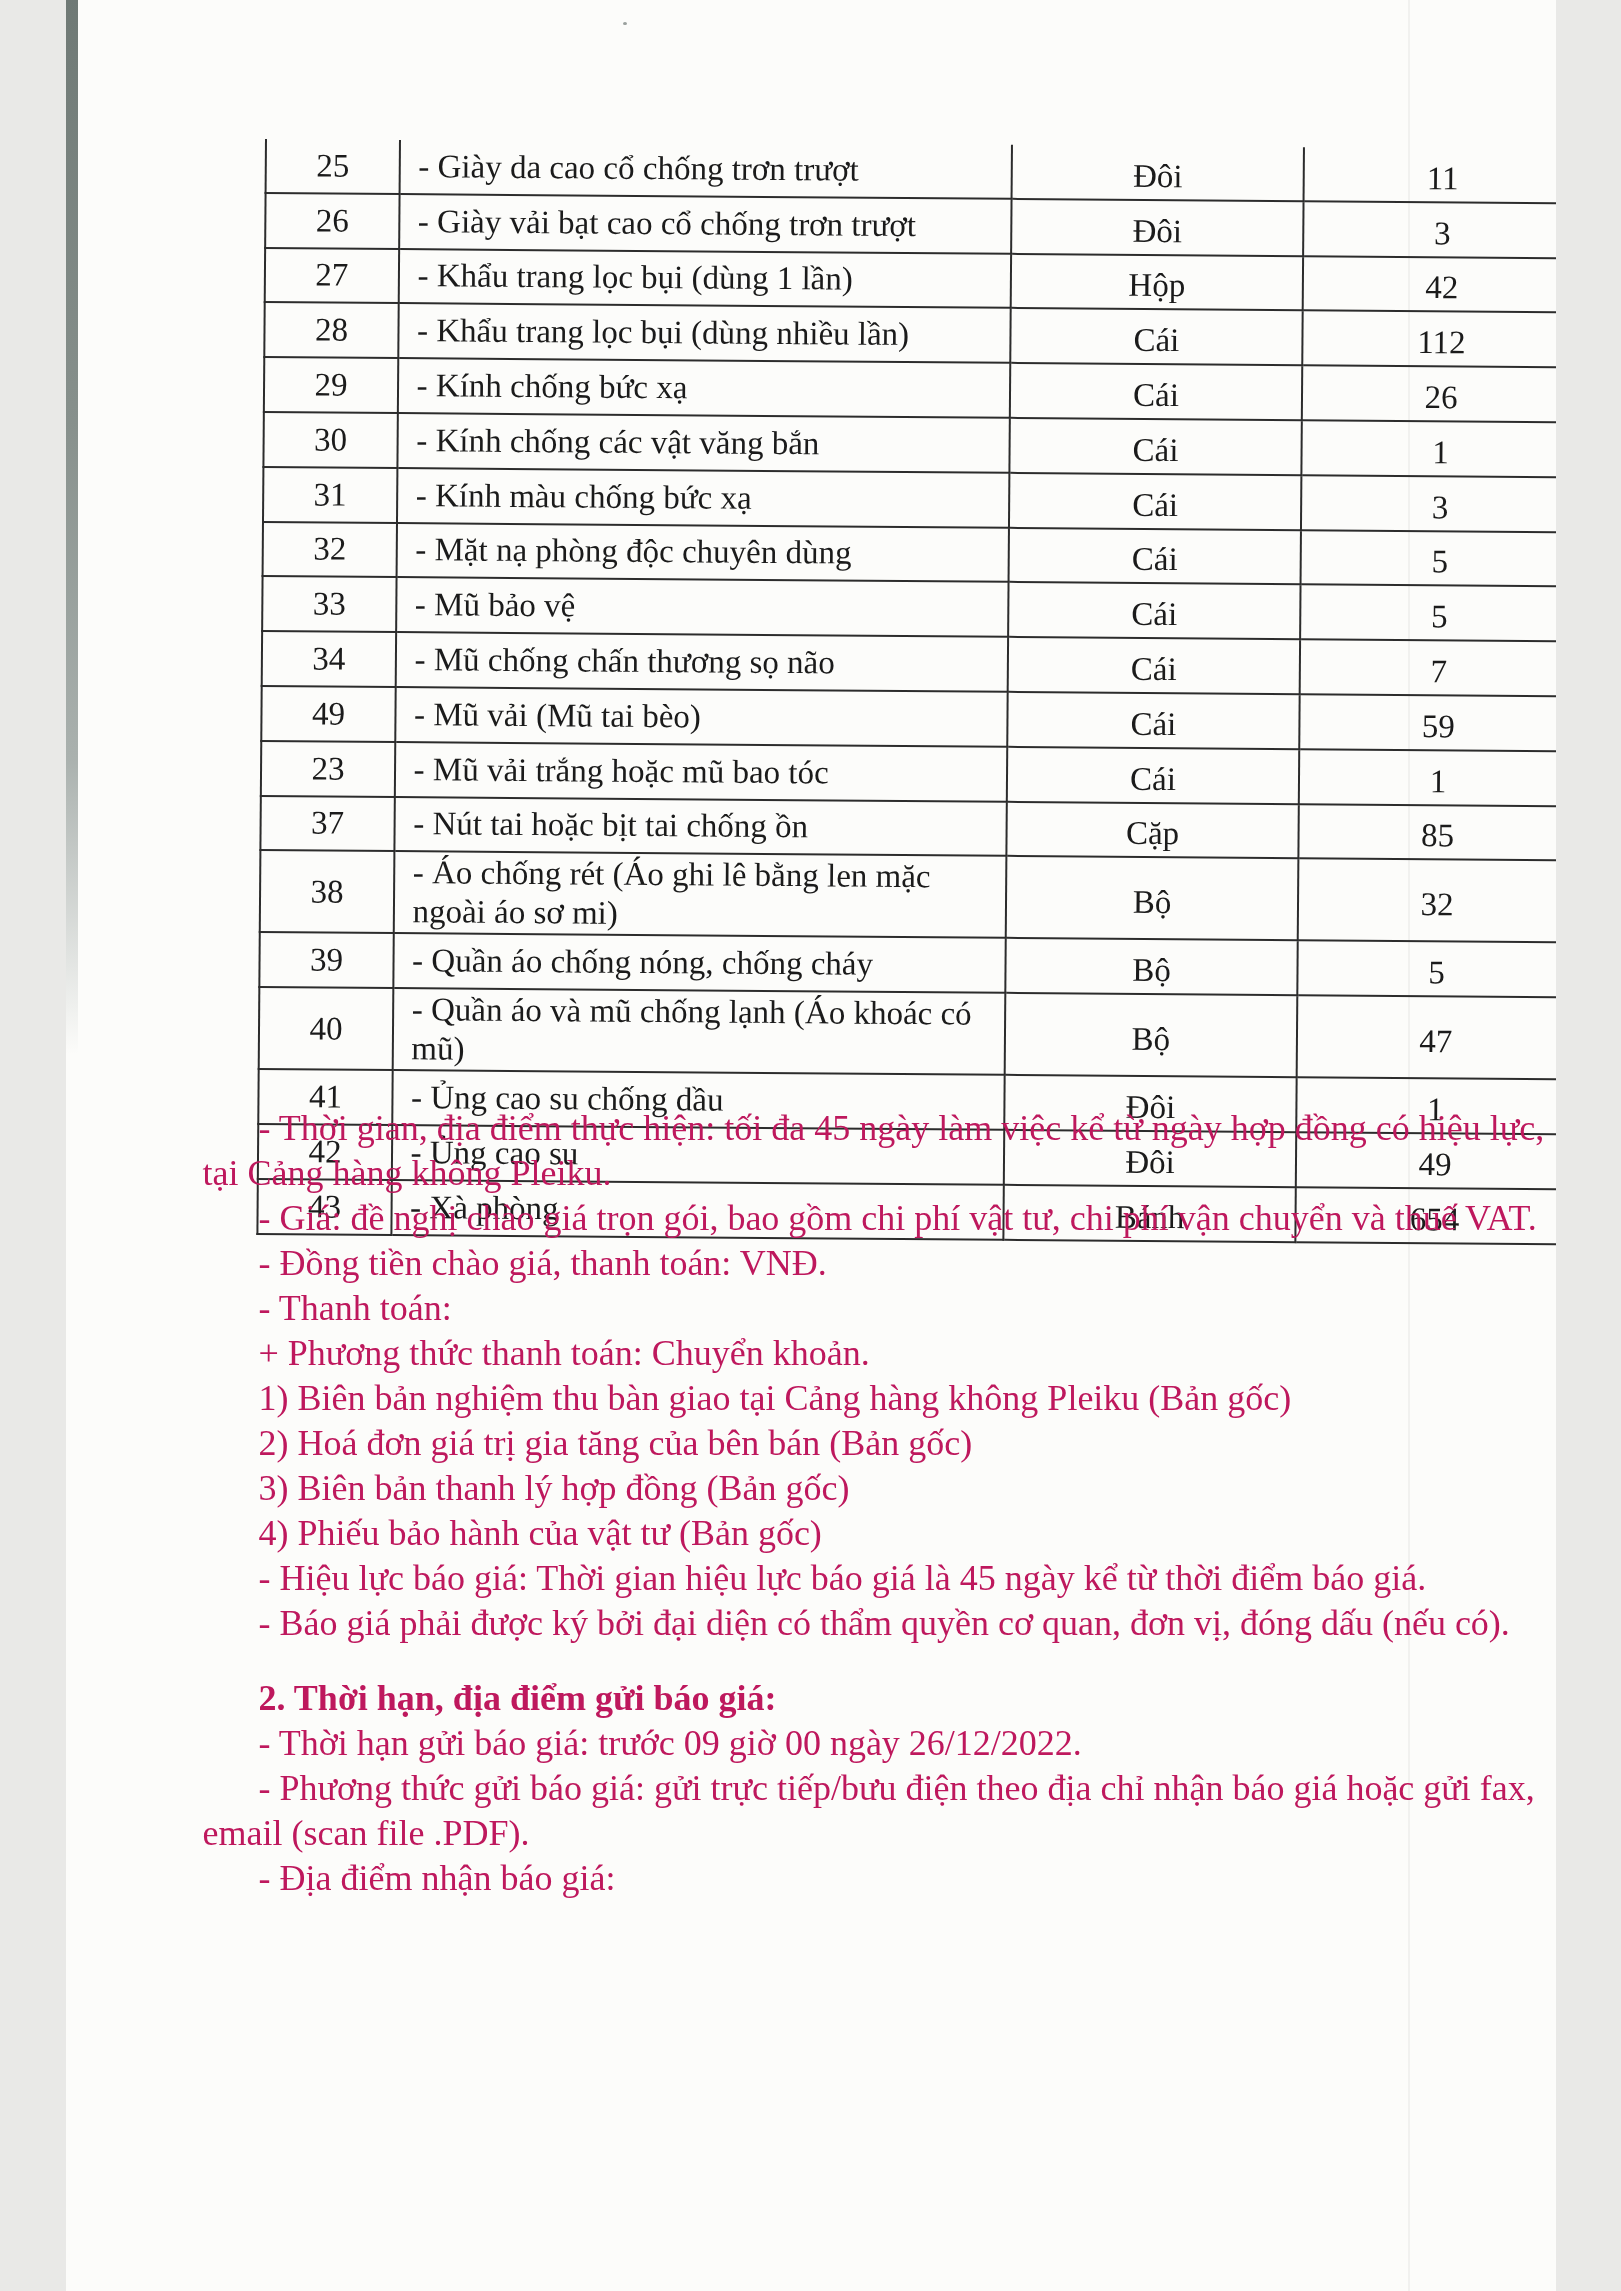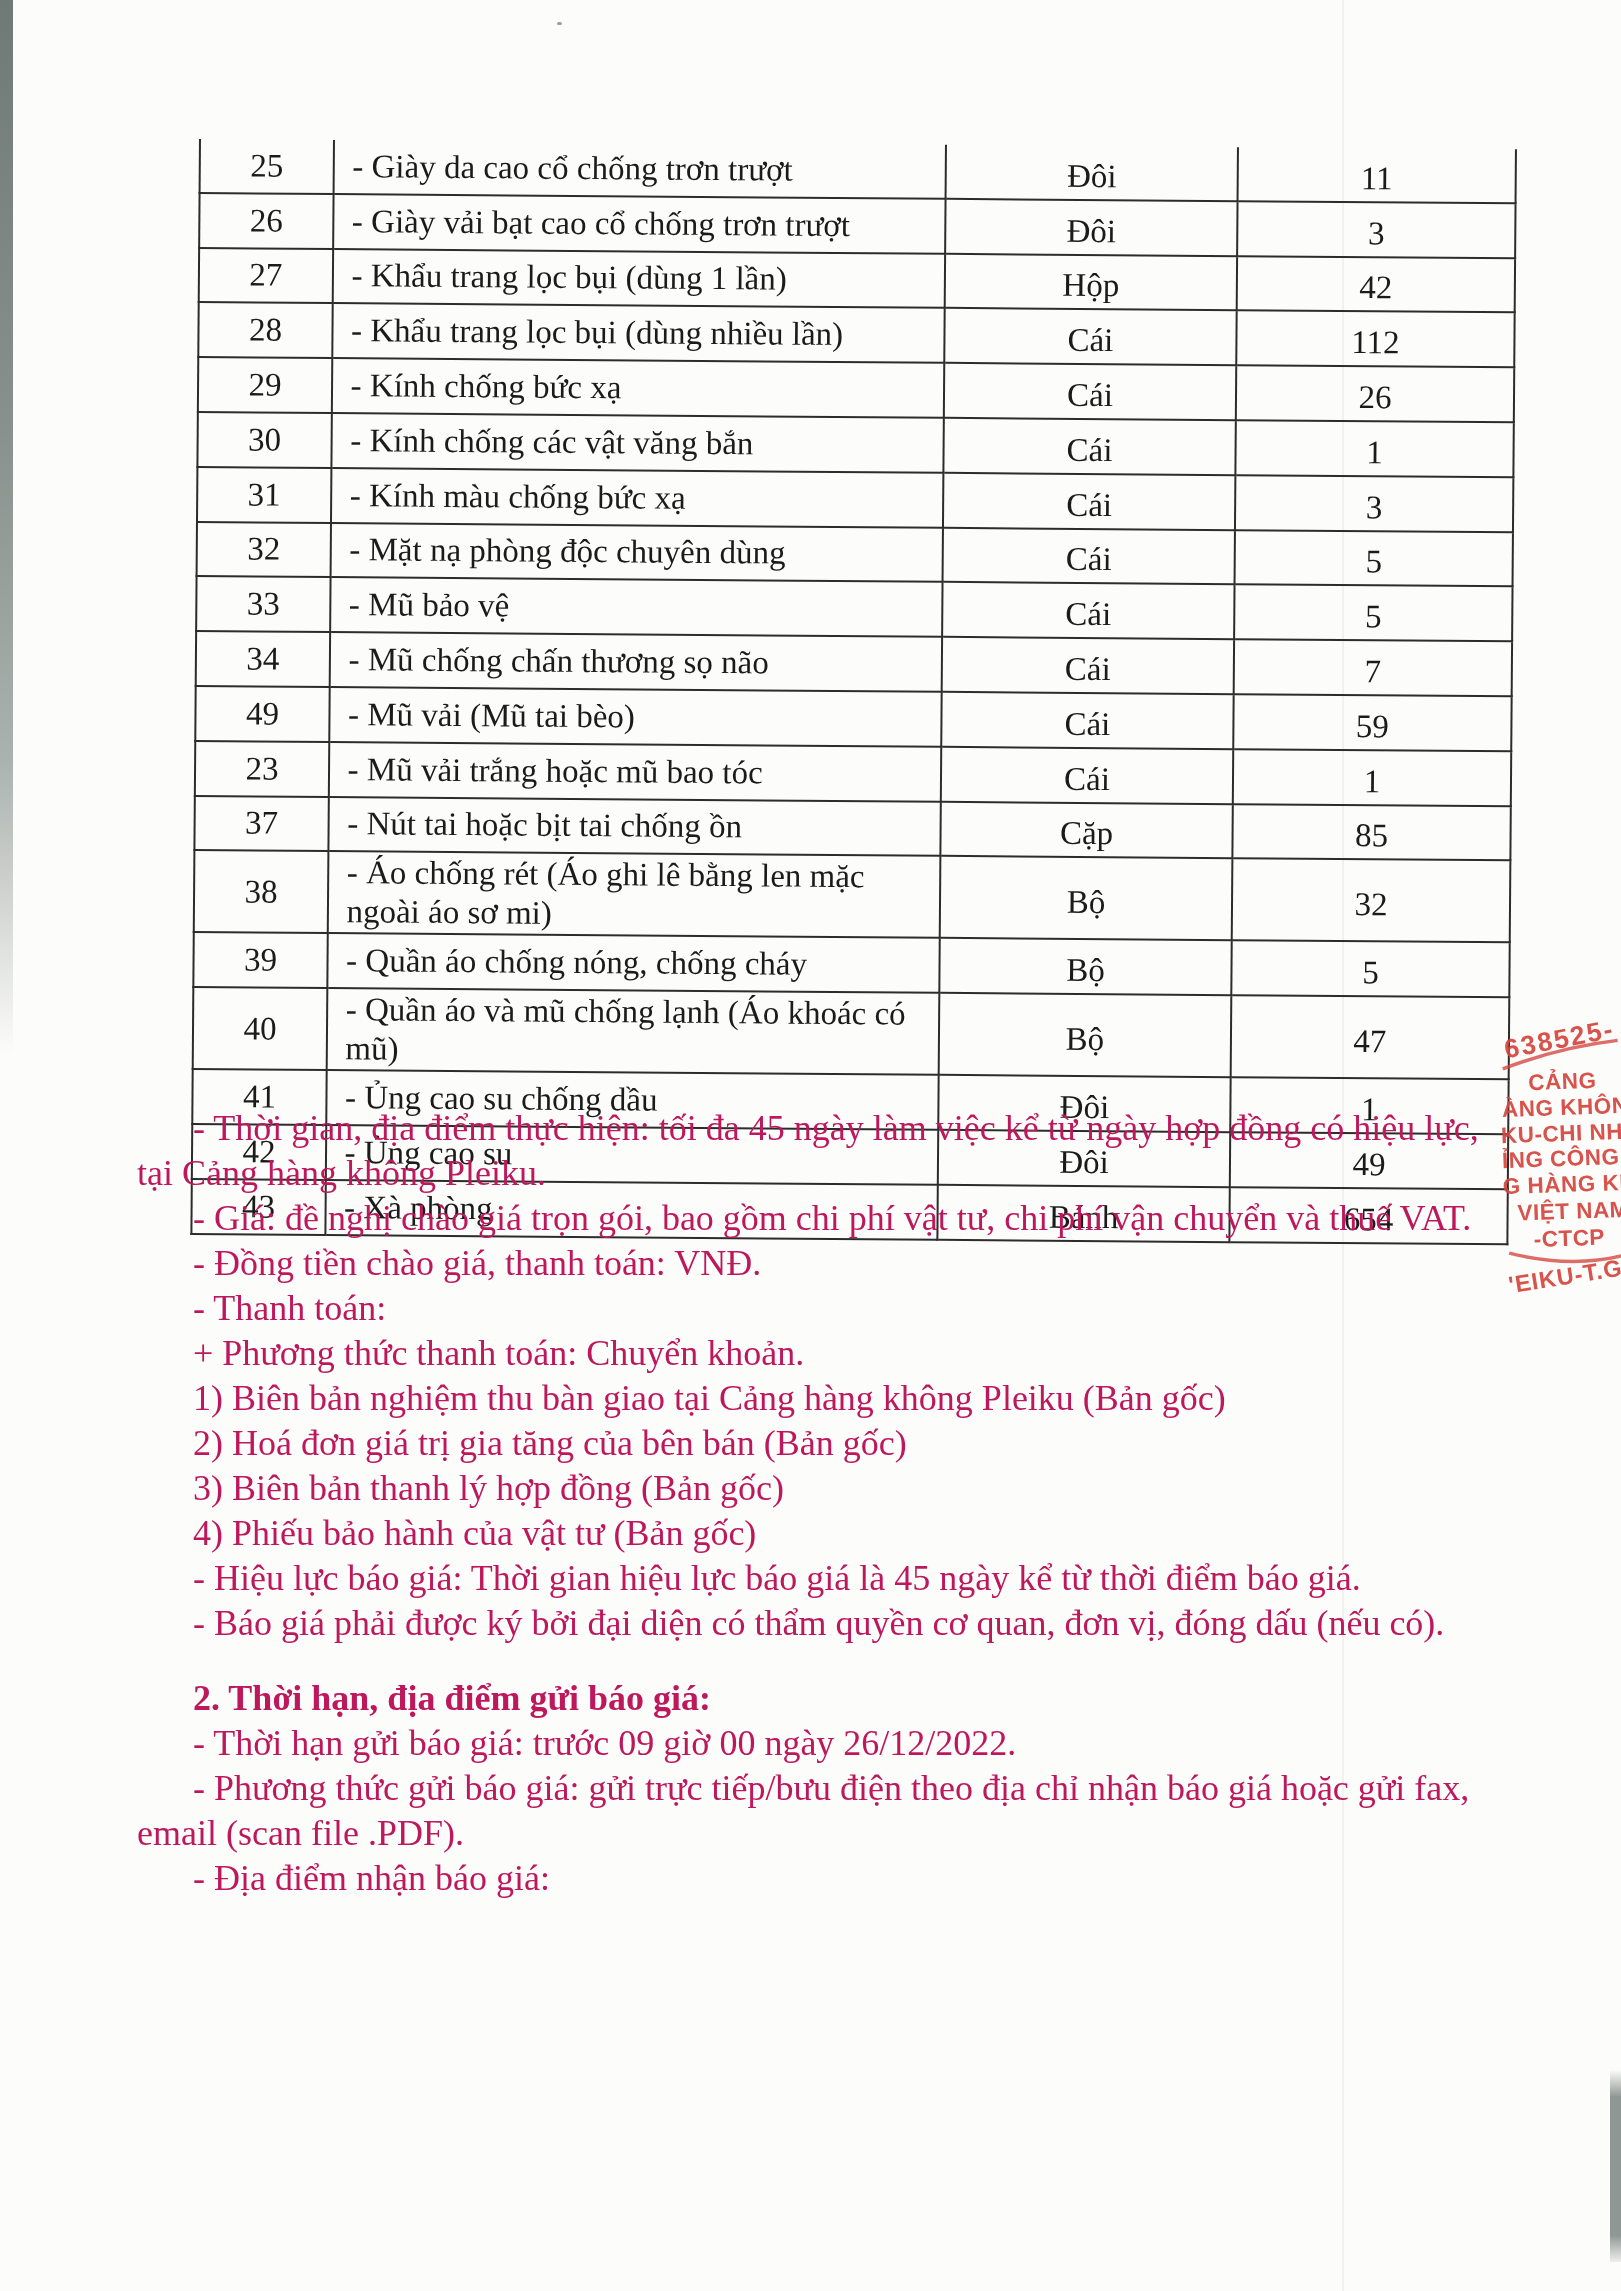--- a/index.html
+++ b/index.html
@@ -1,18 +1,18 @@
 <!DOCTYPE html>
 <html lang="vi"><head>
 <meta charset="utf-8">
 <style>
   html,body{margin:0;padding:0;background:#e9e9e7;}
   .page{
     position:relative;
-    width:1621px;height:2292px;
+    width:1490px;height:2292px;
     margin:0 auto;
     background:#fcfcfa;
     overflow:hidden;
     font-family:"Liberation Serif","DejaVu Serif",serif;
     color:#1e1e1e;
   }
   
   .edge-left{
     position:absolute;left:0;top:0;width:12.7px;height:1054px;
     background:linear-gradient(to bottom,#6f7975 0%,#87908c 40%,#aab1ae 72%,rgba(215,219,217,0) 100%);

